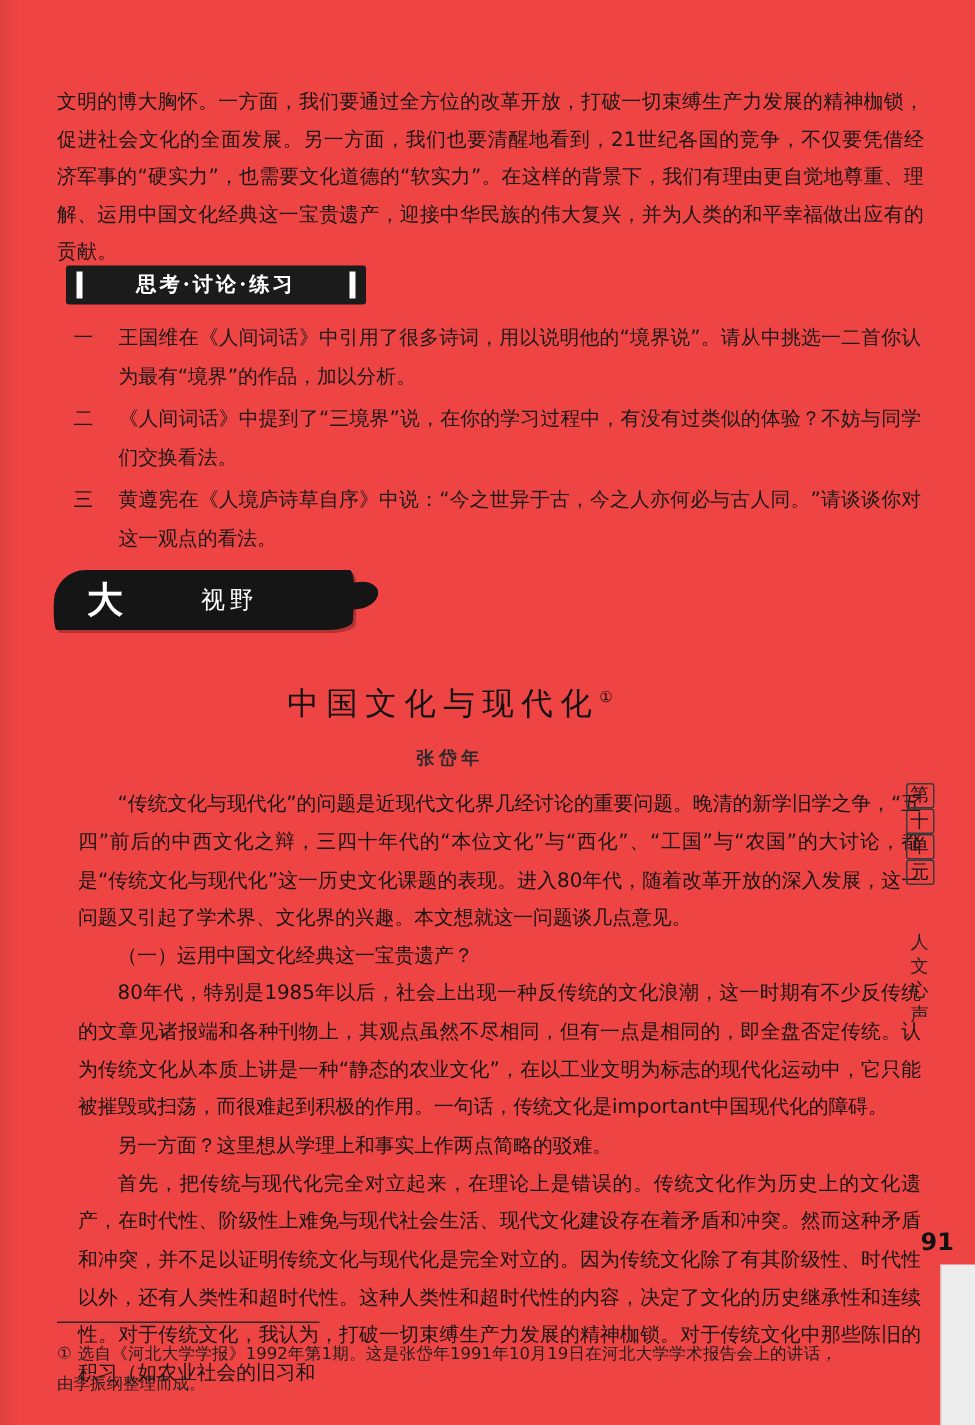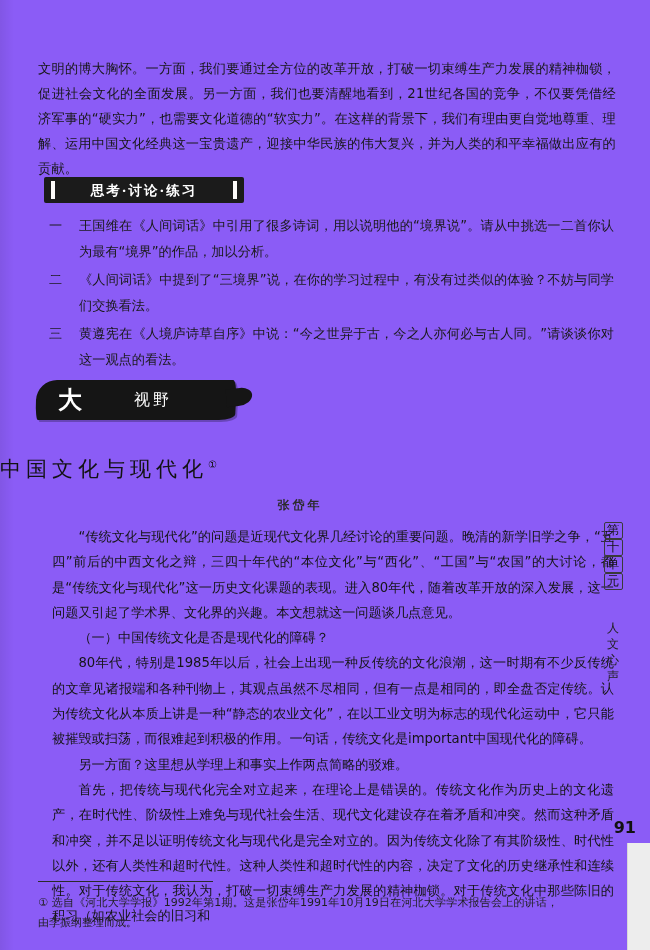--- a/index.html
+++ b/index.html
@@ -11,21 +11,21 @@
     height: 950px;
     background: #fdfcfa;
     font-family: "DejaVu Sans", sans-serif;
     color: #1a1a1a;
     position: relative;
     overflow: hidden;
   }
   .page {
     position: absolute;
     inset: 0;
-    background: #8b5cf6;
+    background: #ef4444;
     padding-left: 28px;
   }
   
   .intro {
     position: absolute;
     left: 38px;
     top: 56px;
     width: 578px;
     font-size: 13.2px;
     line-height: 25px;
@@ -141,20 +141,21 @@
     font-family: "DejaVu Serif", serif;
     letter-spacing: 3px;
     margin-left: 12px;
   }
 
   
   .article-title {
     position: absolute;
     left: 0; top: 455px;
     width: 600px;
+    text-align: center;
     font-size: 21px;
     letter-spacing: 5px;
     font-family: "DejaVu Serif", serif;
     color: #121212;
   }
   .article-title sup {
     font-size: 10px;
     letter-spacing: 0;
     vertical-align: super;
   }
@@ -305,21 +306,21 @@
     <div class="small">视野</div>
   </div>
 
   <div class="article-title">
     <span>中国文化与现代化</span><sup>①</sup>
   </div>
   <div class="article-author">张岱年</div>
 
   <div class="body-text">
     <p>“传统文化与现代化”的问题是近现代文化界几经讨论的重要问题。晚清的新学旧学之争，“五四”前后的中西文化之辩，三四十年代的“本位文化”与“西化”、“工国”与“农国”的大讨论，都是“传统文化与现代化”这一历史文化课题的表现。进入80年代，随着改革开放的深入发展，这一问题又引起了学术界、文化界的兴趣。本文想就这一问题谈几点意见。</p>
-    <p>（一）中国传统文化是否是现代化的障碍？</p>
+    <p>（一）运用中国文化经典这一宝贵遗产？</p>
     <p>80年代，特别是1985年以后，社会上出现一种反传统的文化浪潮，这一时期有不少反传统的文章见诸报端和各种刊物上，其观点虽然不尽相同，但有一点是相同的，即全盘否定传统。认为传统文化从本质上讲是一种“静态的农业文化”，在以工业文明为标志的现代化运动中，它只能被摧毁或扫荡，而很难起到积极的作用。一句话，传统文化是important中国现代化的障碍。</p>
     <p>另一方面？这里想从学理上和事实上作两点简略的驳难。</p>
     <p>首先，把传统与现代化完全对立起来，在理论上是错误的。传统文化作为历史上的文化遗产，在时代性、阶级性上难免与现代社会生活、现代文化建设存在着矛盾和冲突。然而这种矛盾和冲突，并不足以证明传统文化与现代化是完全对立的。因为传统文化除了有其阶级性、时代性以外，还有人类性和超时代性。这种人类性和超时代性的内容，决定了文化的历史继承性和连续性。对于传统文化，我认为，打破一切束缚生产力发展的精神枷锁。对于传统文化中那些陈旧的积习（如农业社会的旧习和</p>
   </div>
 
   <div class="footnote-rule"></div>
   <div class="footnote">① 选自《河北大学学报》1992年第1期。这是张岱年1991年10月19日在河北大学学术报告会上的讲话，由李振纲整理而成。</div>
 
   <div class="v-chapter">
     <span class="boxed">第</span>

